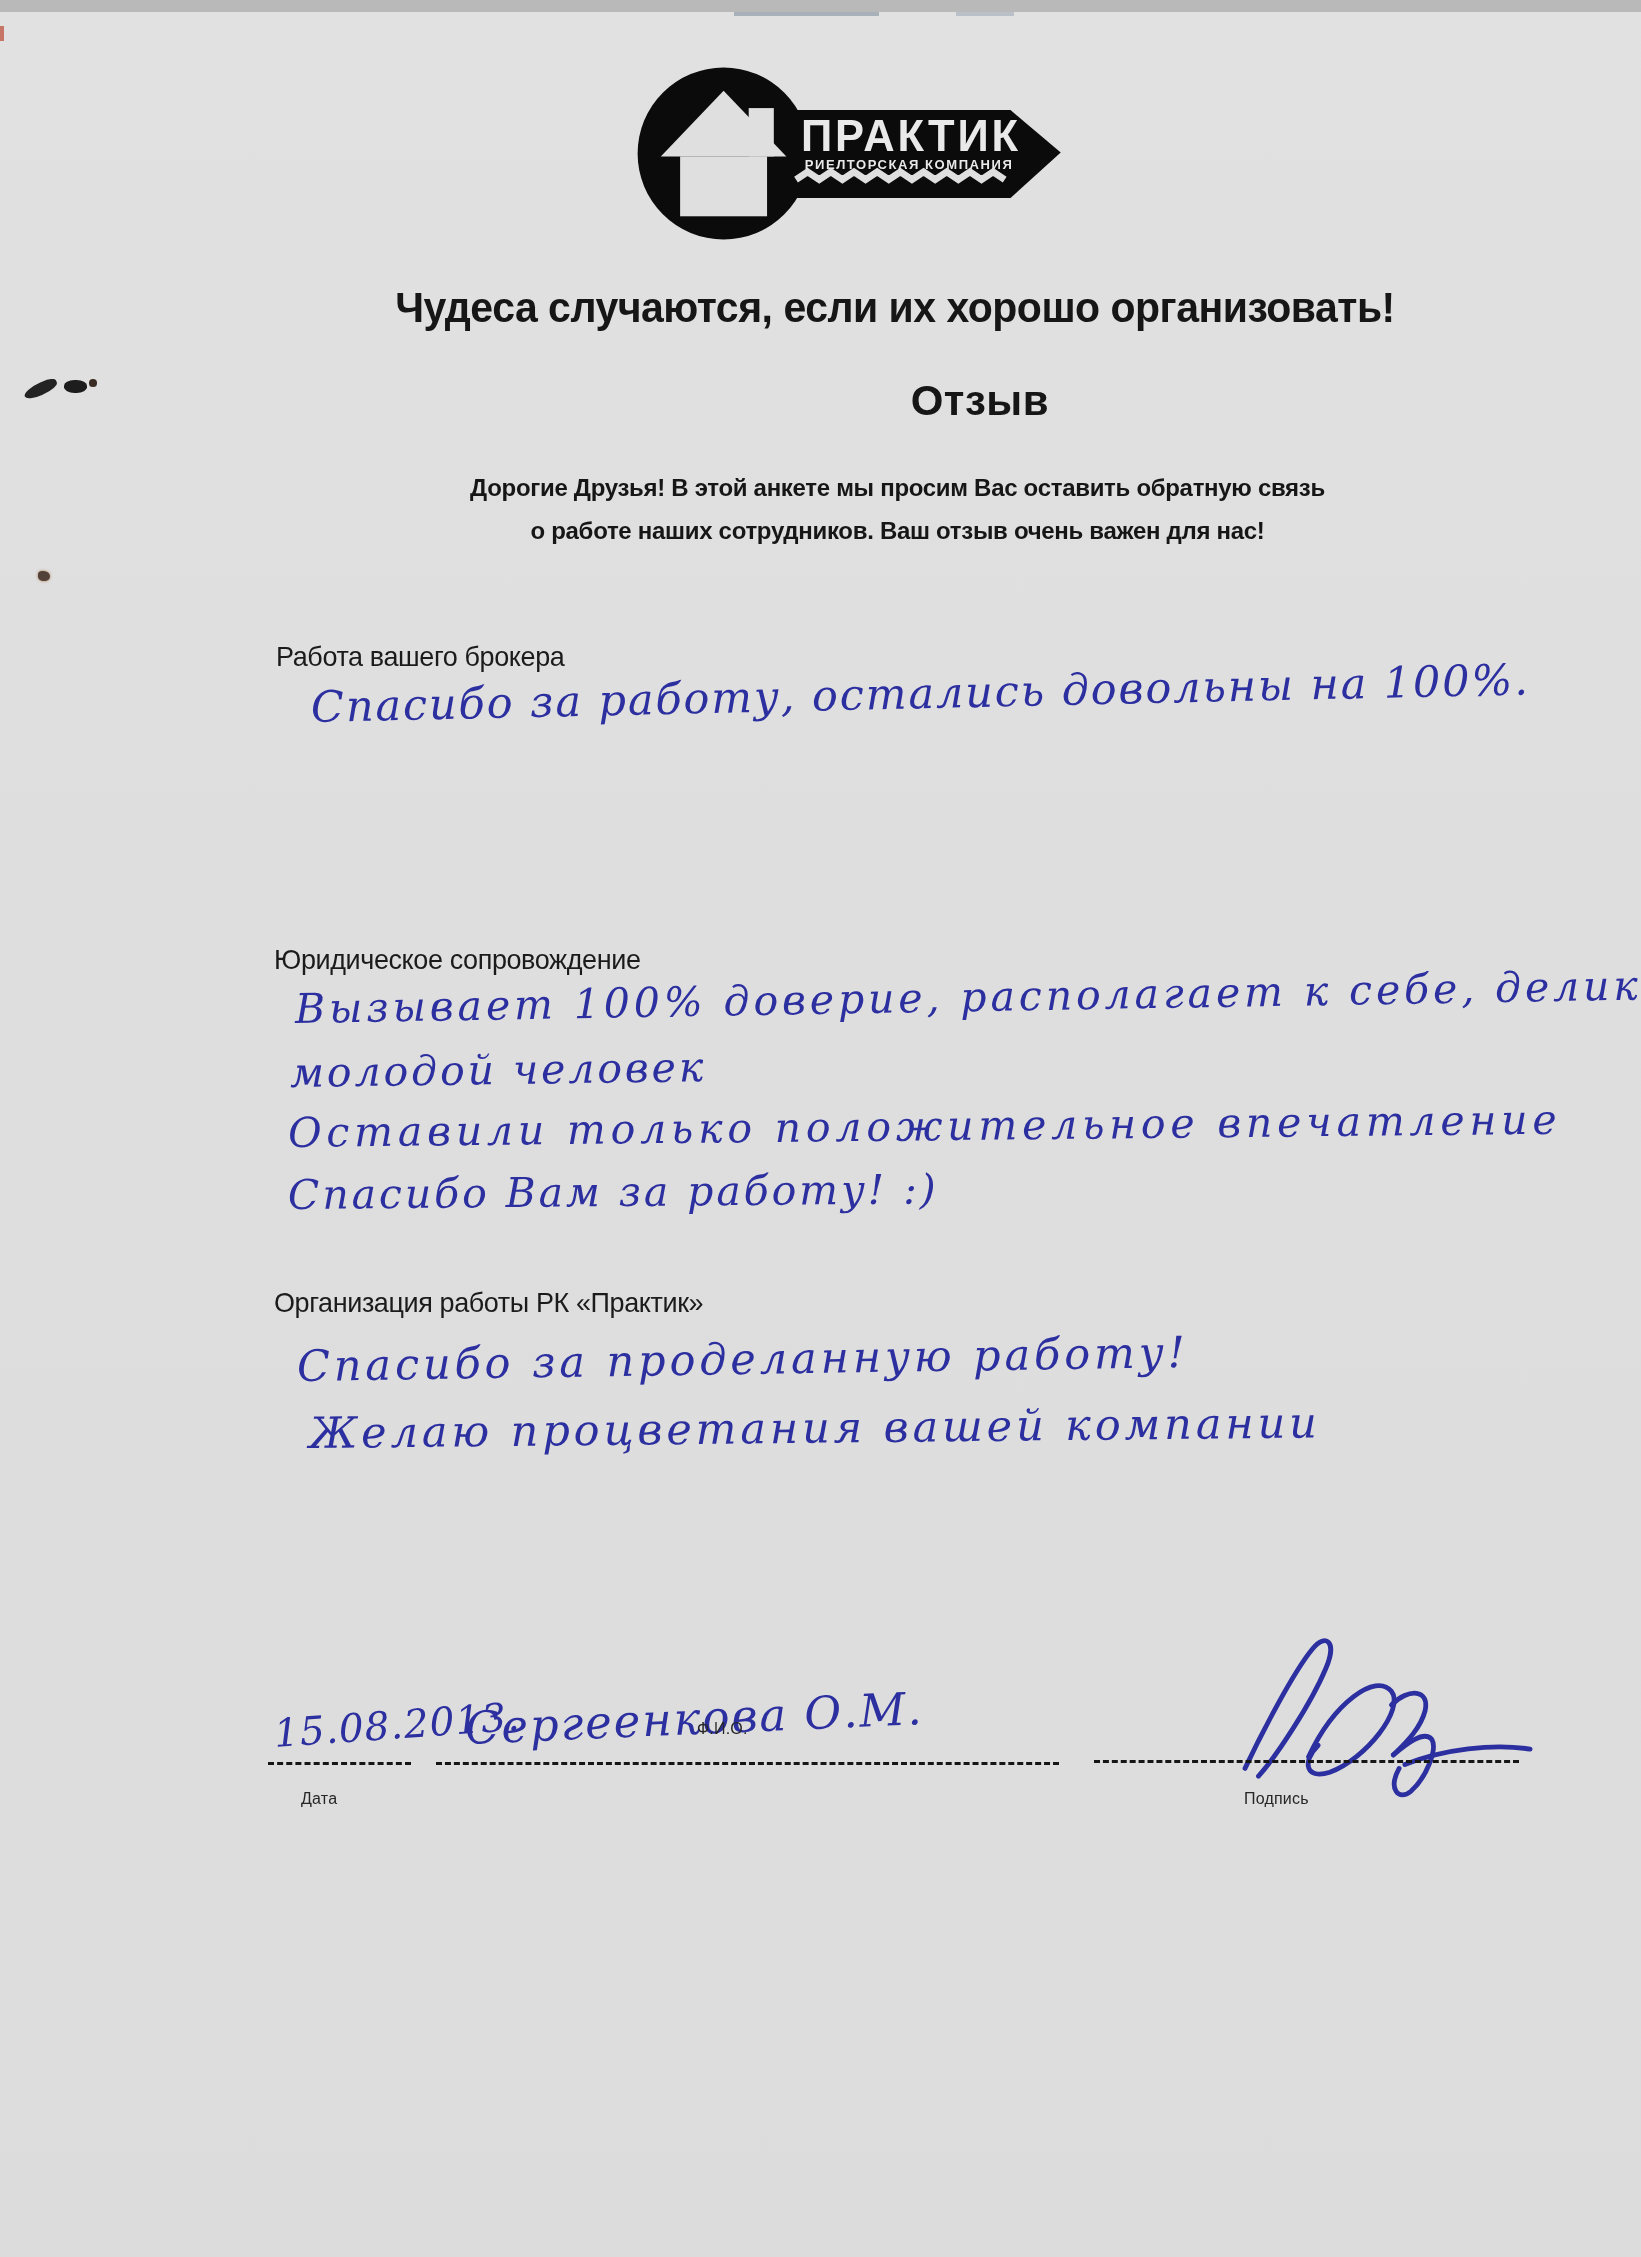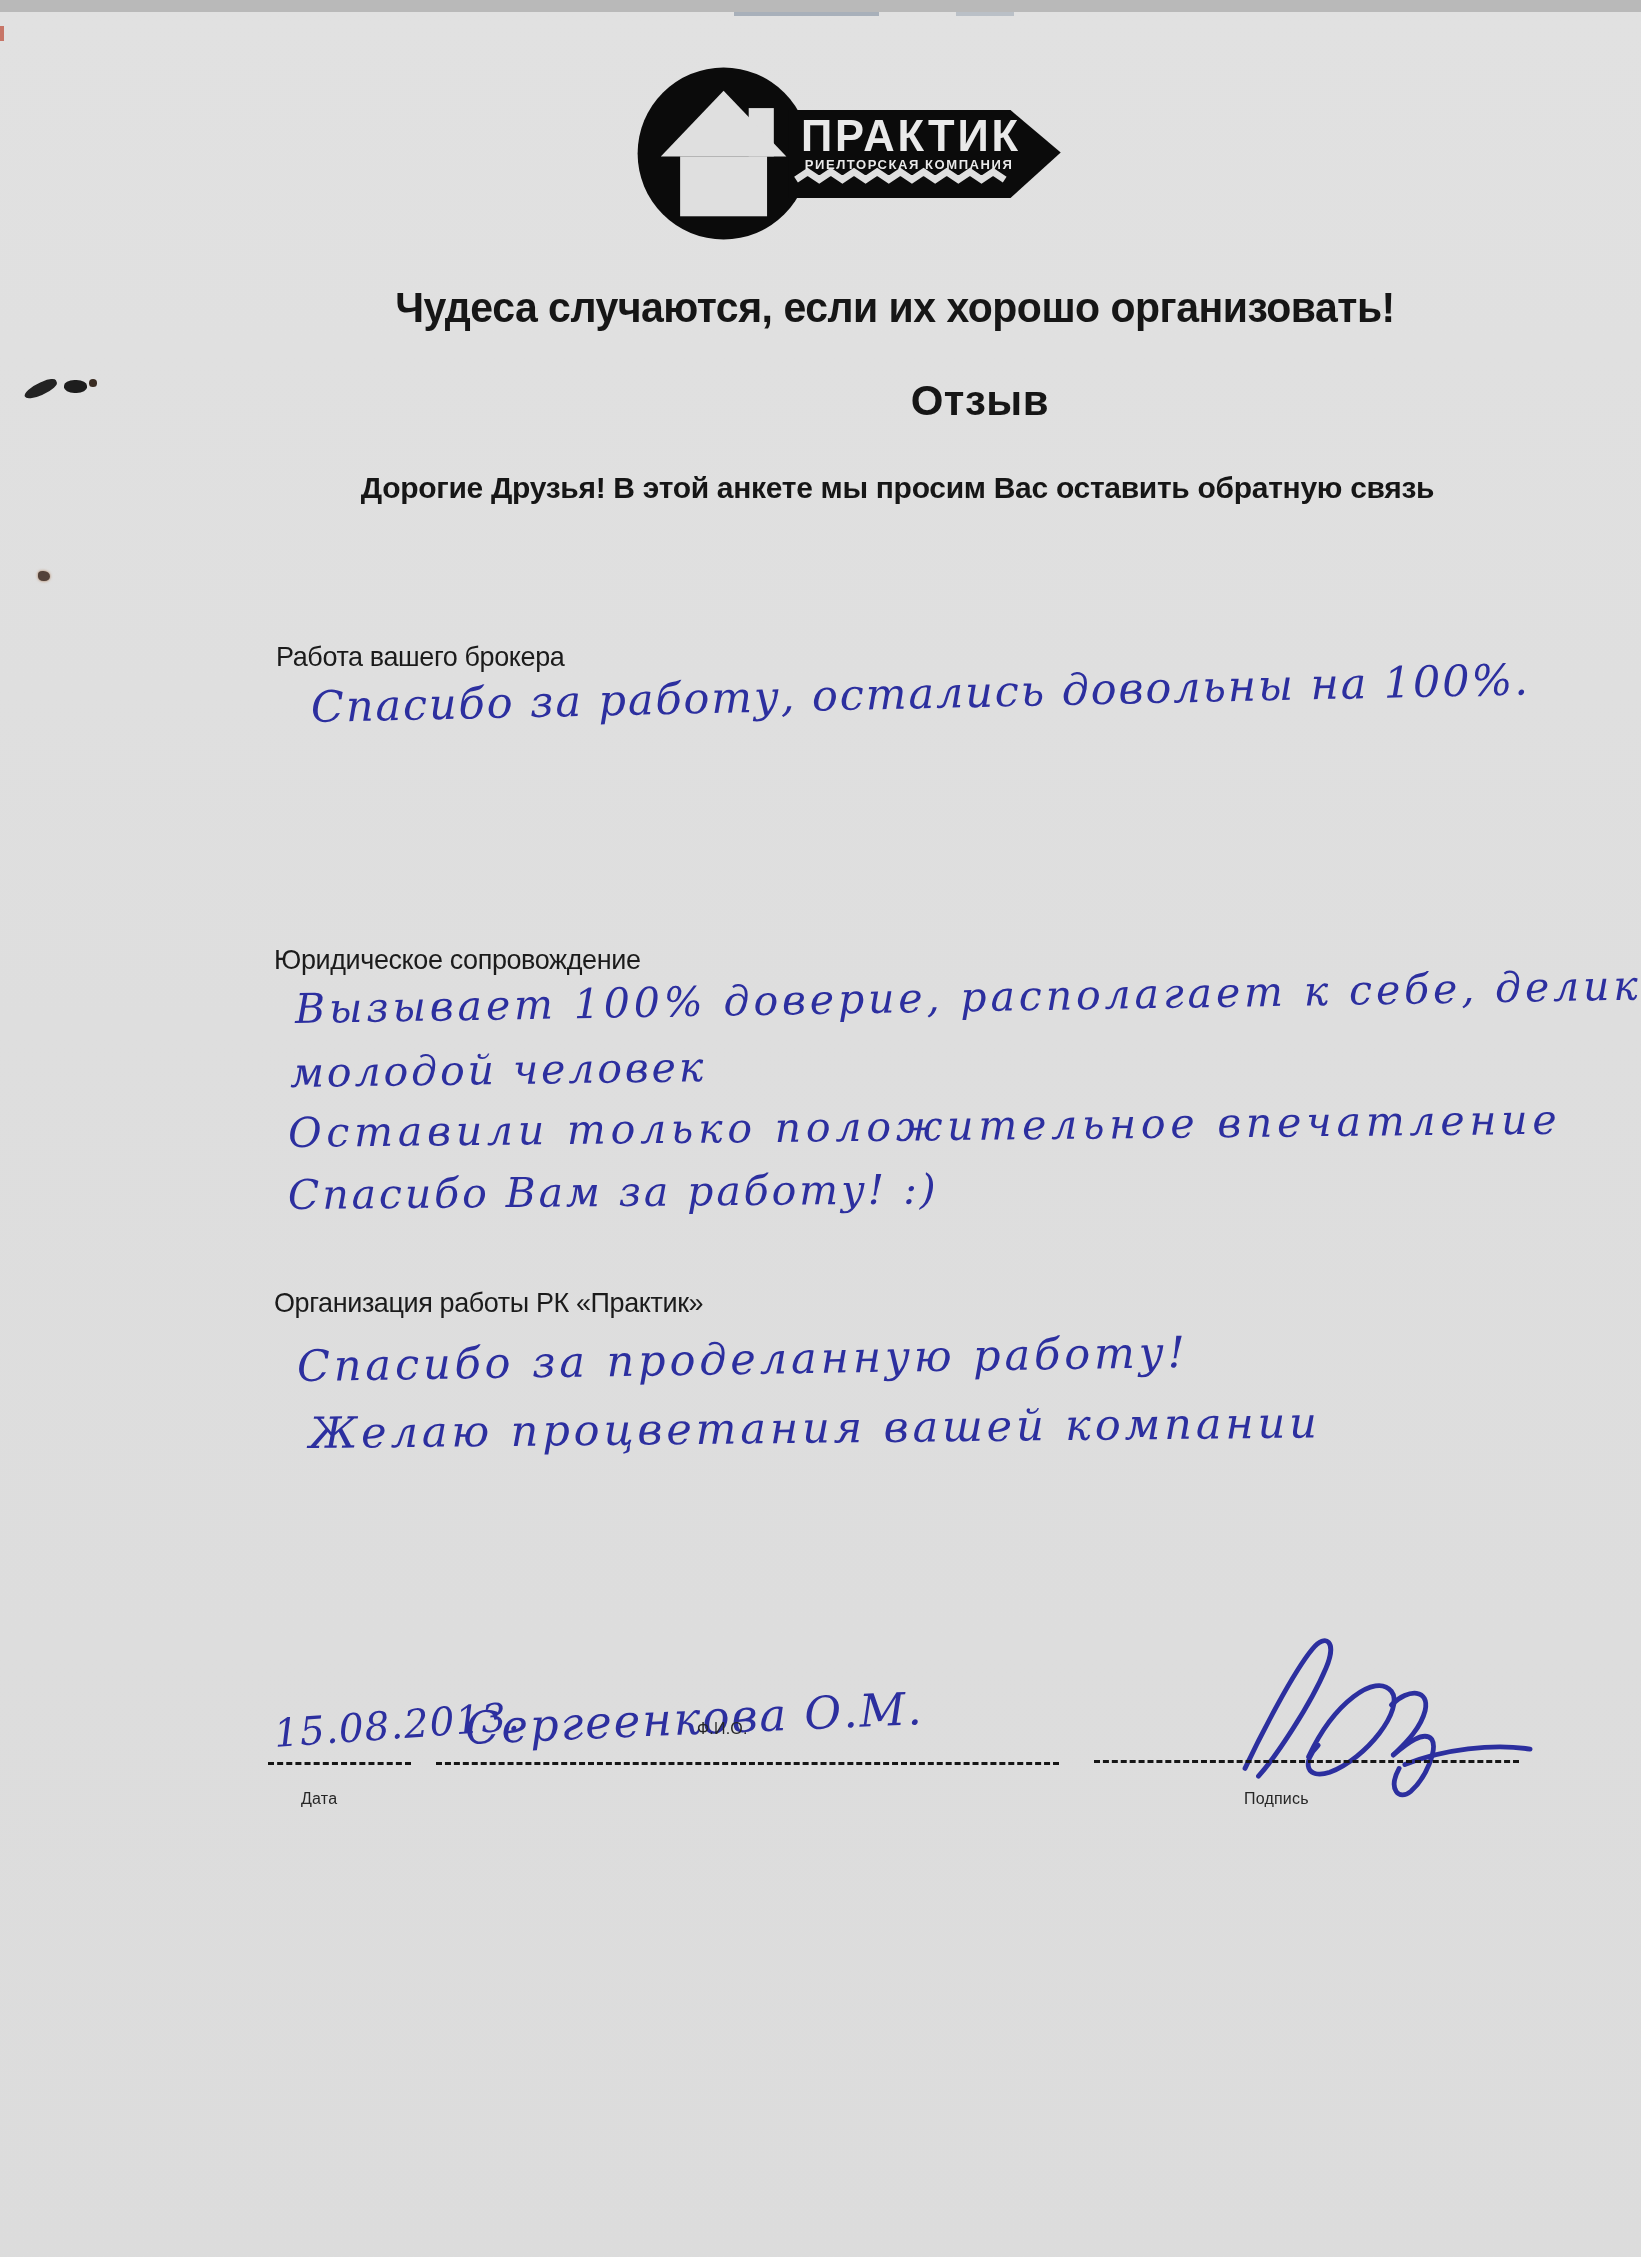--- a/index.html
+++ b/index.html
@@ -4,21 +4,21 @@
 <style>
   html,body{margin:0;padding:0;}
   body{background:#b9b9b9;font-family:"Liberation Sans",sans-serif;}
   #page{position:relative;width:1641px;height:2257px;margin:12px auto;overflow:hidden;
         background:linear-gradient(180deg,#e1e1e1 0%,#dedede 45%,#dcdcdc 100%);}
   .abs{position:absolute;}
   .printed{color:#161616;font-family:"Liberation Sans",sans-serif;}
   .slogan{font-size:41px;font-weight:bold;letter-spacing:-0.5px;text-align:center;
           transform:scaleY(1.04);}
   .title{font-size:42px;font-weight:bold;text-align:right;letter-spacing:0.5px;}
-  .intro{font-size:30px;font-weight:bold;text-align:center;line-height:43px;letter-spacing:-0.3px;}
+  .intro{font-size:24px;font-weight:bold;text-align:center;line-height:43px;letter-spacing:-0.3px;}
   .seclabel{font-size:27px;font-weight:normal;color:#1b1b1b;letter-spacing:-0.4px;
             transform:scaleY(1.05);}
   .hand{font-family:"DejaVu Serif","Liberation Serif",serif;font-style:italic;
         color:#2c2f9f;white-space:nowrap;transform-origin:left center;}
   .dash{height:0;border-top:3.9px dashed #151515;}
   .flabel{font-size:16px;color:#262626;letter-spacing:0.2px;}
   .speck{border-radius:40% 60% 50% 50%;}
 </style>
 </head>
 <body>
@@ -41,20 +41,21 @@
     <text x="295" y="100" text-anchor="middle" fill="#e9e9e9" font-family="Liberation Sans, sans-serif" font-size="45" font-weight="bold" letter-spacing="3">ПРАКТИК</text>
     <text x="293" y="119" text-anchor="middle" fill="#e9e9e9" font-family="Liberation Sans, sans-serif" font-size="13.5" font-weight="bold" letter-spacing="1.6">РИЕЛТОРСКАЯ КОМПАНИЯ</text>
   </svg>
 
   <div class="abs printed slogan" style="left:294px;top:272px;width:1202px;">Чудеса случаются, если их хорошо организовать!</div>
 
   <div class="abs printed title" style="left:759px;top:365px;width:290px;">Отзыв</div>
 
   <div class="abs printed intro" style="left:270px;top:454px;width:1255px;">
     <div>Дорогие Друзья! В этой анкете мы просим Вас оставить обратную связь</div>
+    <div>о работе наших сотрудников. Ваш отзыв очень важен для нас!</div>
   </div>
 
   <div class="abs printed seclabel" style="left:276px;top:630px;">Работа вашего брокера</div>
   <div class="abs hand" style="left:311px;top:670px;font-size:43px;letter-spacing:1.9px;transform:rotate(-1.3deg);">Спасибо за работу, остались довольны на 100%.</div>
 
   <div class="abs printed seclabel" style="left:274px;top:933px;">Юридическое сопровождение</div>
   <div class="abs hand" style="left:295px;top:973px;font-size:41px;letter-spacing:3.9px;transform:rotate(-1deg);">Вызывает 100% доверие, располагает к себе, деликатный</div>
   <div class="abs hand" style="left:290px;top:1037px;font-size:41px;letter-spacing:2.9px;transform:rotate(-0.8deg);">молодой человек</div>
   <div class="abs hand" style="left:288px;top:1097px;font-size:41px;letter-spacing:4.8px;transform:rotate(-0.6deg);">Оставили только положительное впечатление</div>
   <div class="abs hand" style="left:288px;top:1159px;font-size:41px;letter-spacing:2.9px;transform:rotate(-0.5deg);">Спасибо Вам за работу! :)</div>

